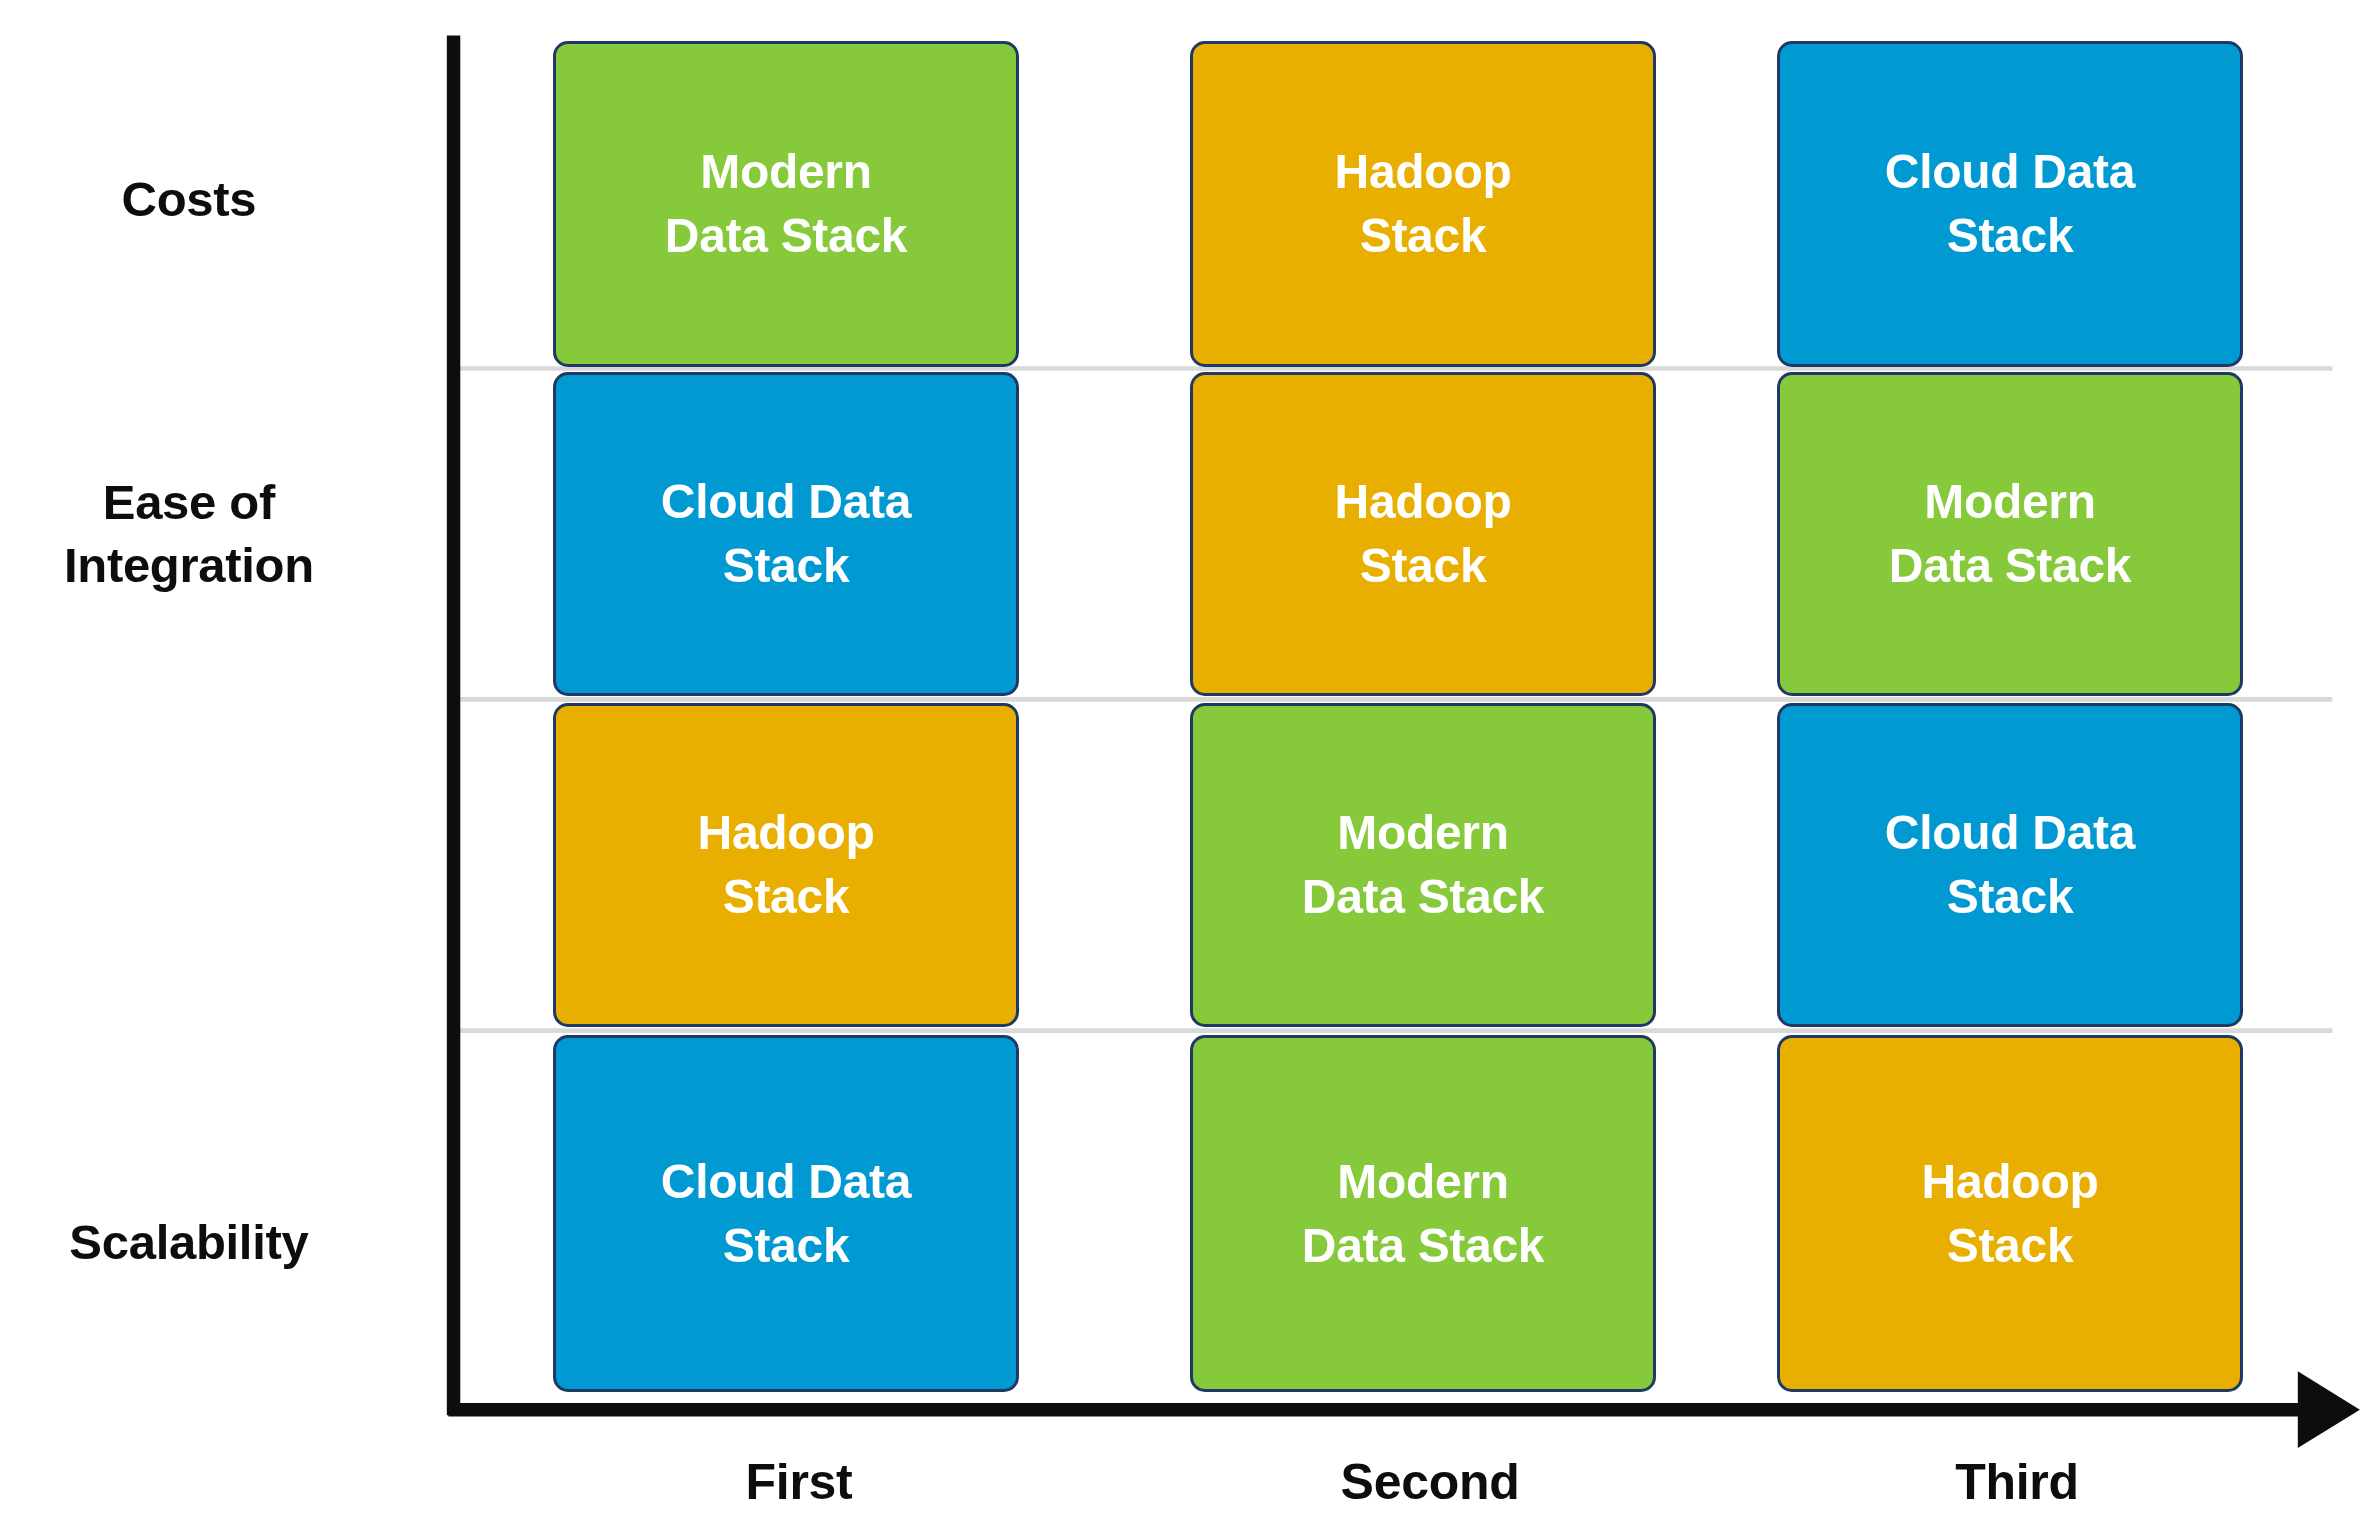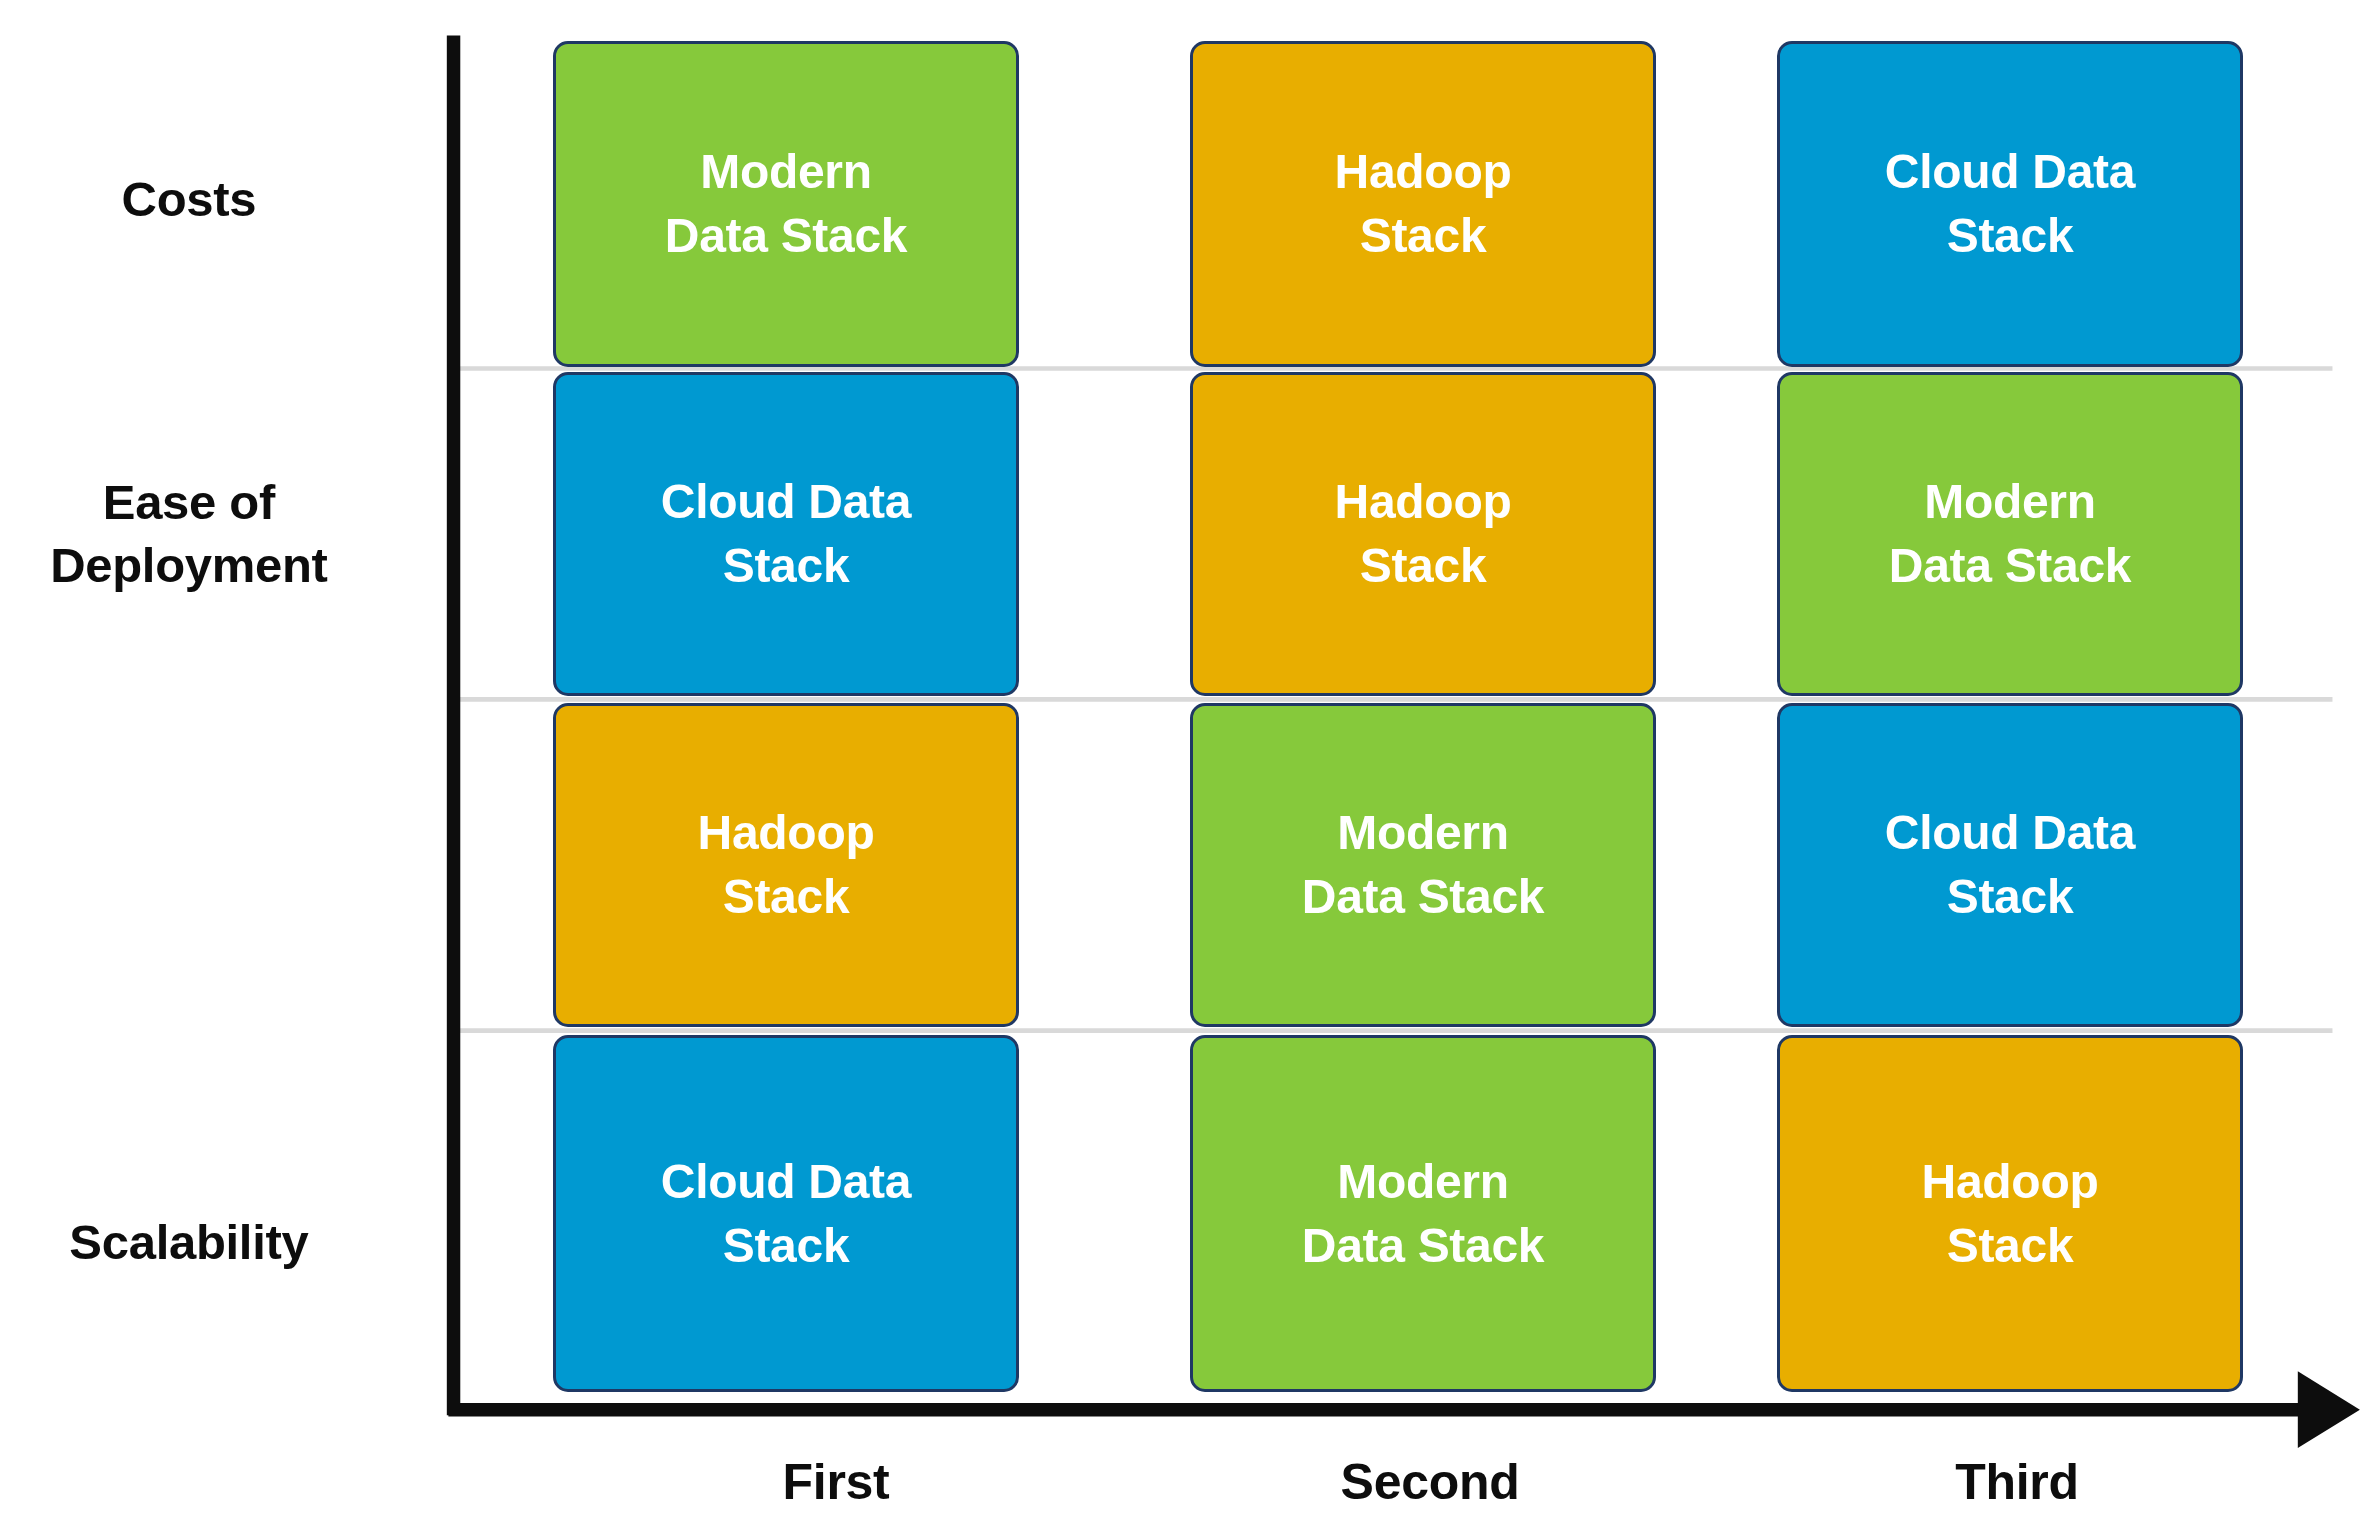--- a/index.html
+++ b/index.html
@@ -101,21 +101,21 @@
     <line x1="866" y1="2722" x2="4460" y2="2722" stroke="#0d0d0d" stroke-width="26"></line>
 
     <polygon points="4438,2648 4558,2722 4438,2796" fill="#0d0d0d"></polygon>
   </svg>
 
   <div class="row-label" style="top:31px; height:337px;">
     <span>Costs</span>
   </div>
   <div class="row-label" style="top:368px; height:331px;">
     <span>Ease of</span>
-    <span>Deployment</span>
+    <span>Integration</span>
   </div>
   <div class="row-label" style="top:1077px; height:331px;">
     <span>Scalability</span>
   </div>
 
   <div class="cell-box fill-green" style="left:553px; top:41px; width:466px; height:326px;">
     <span class="line">Modern</span>
     <span class="line">Data Stack</span>
   </div>
   <div class="cell-box fill-orange" style="left:1190px; top:41px; width:466px; height:326px;">
@@ -159,18 +159,18 @@
   </div>
   <div class="cell-box fill-green" style="left:1190px; top:1035px; width:466px; height:357px;">
     <span class="line">Modern</span>
     <span class="line">Data Stack</span>
   </div>
   <div class="cell-box fill-orange" style="left:1777px; top:1035px; width:466px; height:357px;">
     <span class="line">Hadoop</span>
     <span class="line">Stack</span>
   </div>
 
-  <div class="col-label" style="left:836px;">First</div>
+  <div class="col-label" style="left:799px;">First</div>
   <div class="col-label" style="left:1430px;">Second</div>
   <div class="col-label" style="left:2017px;">Third</div>
 
 </div>
 
 
 </body></html>

